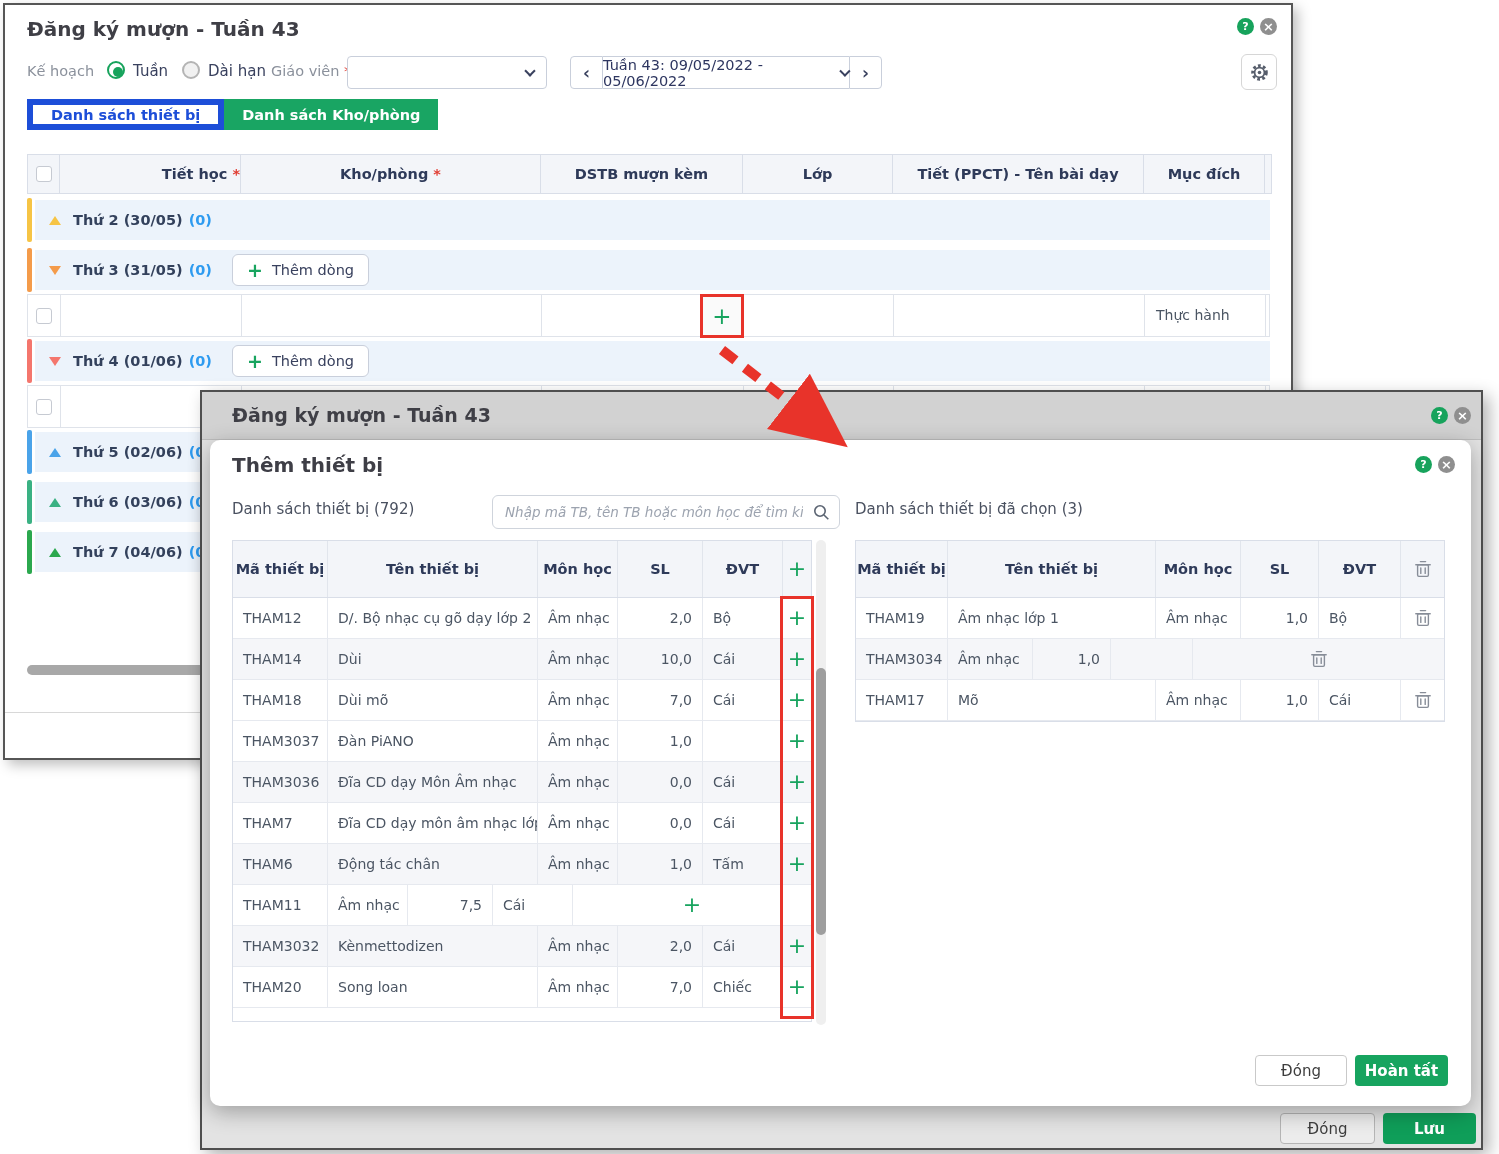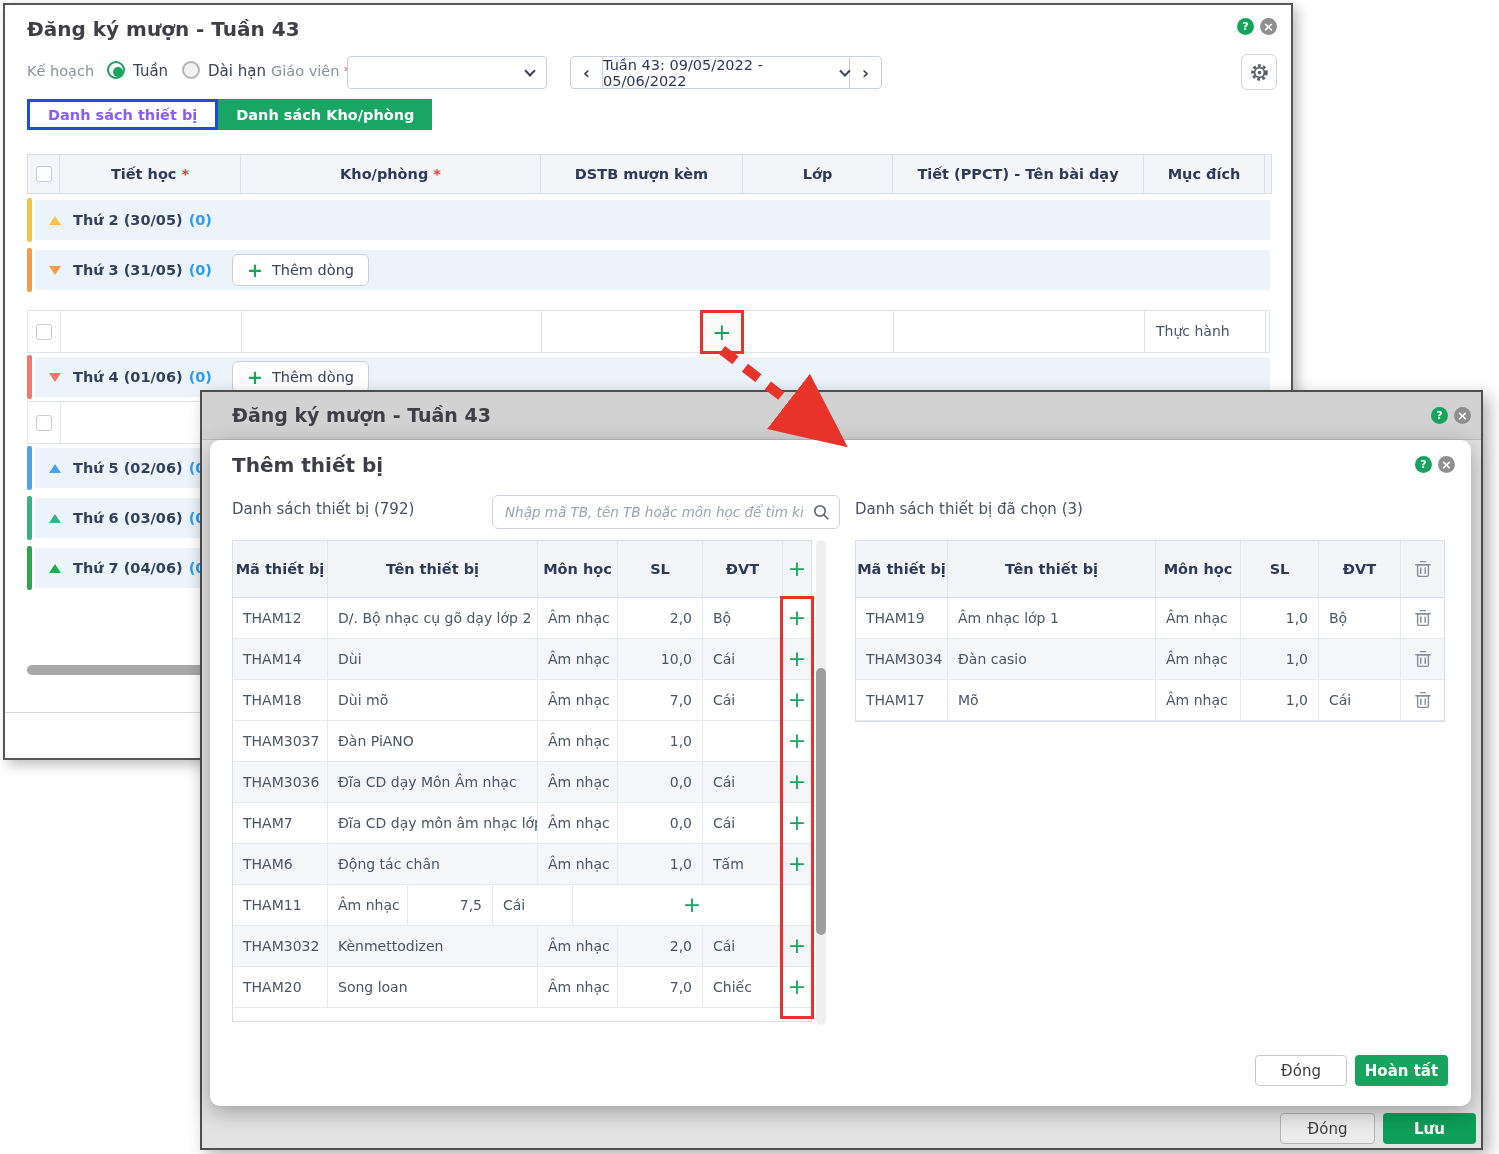--- a/index.html
+++ b/index.html
@@ -39,21 +39,21 @@
   .wk-mid { width:246px; height:33px; border-top:1px solid #c9cfdb; border-bottom:1px solid #c9cfdb;
     background:#fff; display:flex; align-items:center; justify-content:center; gap:10px;
     font-size:14.5px; color:#2e3660; }
   .gear-btn { position:absolute; left:1236px; top:49px; width:36px; height:36px;
     border:1px solid #d6d6d6; border-radius:6px; background:#fff;
     display:flex; align-items:center; justify-content:center; }
 
   
   .tabs { position:absolute; left:22px; top:94px; display:flex; }
   .tab { height:31px; padding:0 18px; display:flex; align-items:center; font-size:14.5px; font-weight:600; }
-  .tab.inactive { background:#fff; border:3px solid #1d4ed8; color:#8b5cf6; }
+  .tab.inactive { background:#fff; border:6px solid #1d4ed8; color:#1d4ed8; }
   .tab.active { background:#19a563; color:#fff; font-weight:700; }
 
   
   .bg-thead { position:absolute; left:22px; top:149px; width:1245px; height:40px;
     background:#f3f5f9; border:1px solid #d9dee8; display:flex; }
   .bg-th { display:flex; align-items:center; justify-content:center; font-size:14.5px; font-weight:600;
     color:#2e3a59; border-right:1px solid #d9dee8; height:100%; }
   .bg-th:last-child { border-right:none; }
   .cbx { width:16px; height:16px; border:1.5px solid #c6cad2; border-radius:3px; background:#fff; }
 
@@ -173,39 +173,39 @@
 
   <div class="tabs">
     <div class="tab inactive">Danh sách thiết bị</div>
     <div class="tab active">Danh sách Kho/phòng</div>
   </div>
 
   <div class="bg-thead">
     <div class="bg-th" style="width:32px;">
         <span class="cbx"></span>
       </div>
-    <div class="bg-th" style="width:181px;"><span>Tiết học</span>&nbsp;<span class="req">*</span></div>
+    <div class="bg-th" style="width:181px;justify-content:flex-end;"><span>Tiết học</span>&nbsp;<span class="req">*</span></div>
     <div class="bg-th" style="width:300px;"><span>Kho/phòng</span>&nbsp;<span class="req">*</span></div>
     <div class="bg-th" style="width:202px;">DSTB mượn kèm</div>
     <div class="bg-th" style="width:150px;">Lớp</div>
     <div class="bg-th" style="width:251px;">Tiết (PPCT) - Tên bài dạy</div>
     <div class="bg-th" style="width:121px;">Mục đích</div>
     <div class="bg-th" style="flex:1;"></div>
   </div>
 
   <div id="bg-rows">
       <div class="day-row" style="margin-bottom: 10px;">
         <span class="day-bar" style="background:#f6c445"></span>
         <span class="day-fill">
           <span class="tri up" style="border-bottom-color:#f6c445"></span>
           <span class="day-lab">Thứ 2 (30/05)</span>
           <span class="day-cnt">(0)</span>
         </span>
       </div>
-      <div class="day-row" style="margin-bottom: 20px;">
+      <div class="day-row" style="margin-bottom: 4px;">
         <span class="day-bar" style="background:#f49b4a"></span>
         <span class="day-fill">
           <span class="tri down" style="border-top-color:#f49b4a"></span>
           <span class="day-lab">Thứ 3 (31/05)</span>
           <span class="day-cnt">(0)</span>
           <span class="addrow-btn"><span class="plus-glyph">+</span>Thêm dòng</span>
         </span>
       </div>
       <div class="empty-row" style="margin-bottom: 4px;">
         <span class="cbx"></span>
@@ -450,21 +450,20 @@
   <line x1="0.8" y1="4.8" x2="15.2" y2="4.8"></line>
                 <line x1="5.4" y1="1.6" x2="10.6" y2="1.6"></line>
   <line x1="5.8" y1="8" x2="5.8" y2="13.4"></line>
                 <line x1="10.2" y1="8" x2="10.2" y2="13.4"></line>
               </g>
             </svg>
           </div>
         </div>
         <div class="mt-row shaded">
           <div class="mt-td" style="width:92px">THAM3034</div>
-          <div class="mt-td" style="width:208px">Đàn casio</div>
           <div class="mt-td" style="width:85px">Âm nhạc</div>
           <div class="mt-td num" style="width:78px">1,0</div>
           <div class="mt-td" style="width:82px"></div>
           <div class="mt-td ctr" style="flex:1">
             <svg width="16" height="18" viewBox="0 0 16 18">
   <g fill="none" stroke="#878d98" stroke-width="1.4" stroke-linecap="round">
   <rect x="2.6" y="4.8" width="10.8" height="11.6" rx="1.3"></rect>
   <line x1="0.8" y1="4.8" x2="15.2" y2="4.8"></line>
                 <line x1="5.4" y1="1.6" x2="10.6" y2="1.6"></line>
   <line x1="5.8" y1="8" x2="5.8" y2="13.4"></line>

